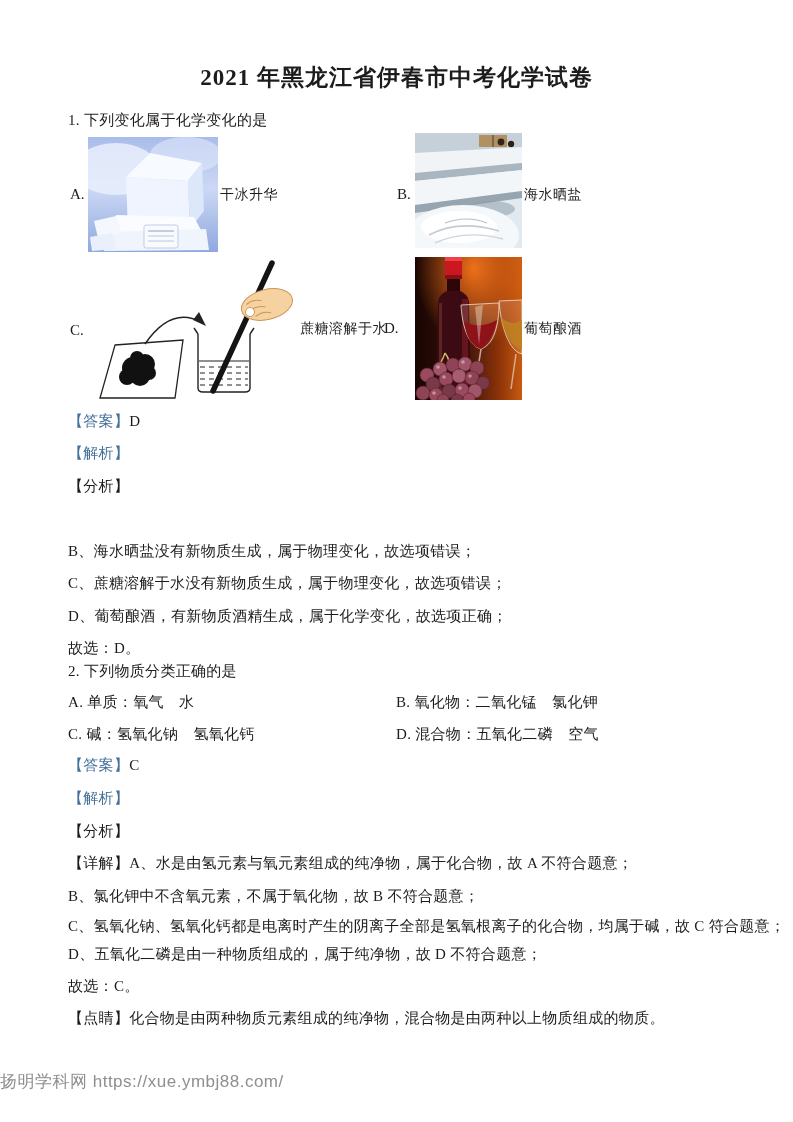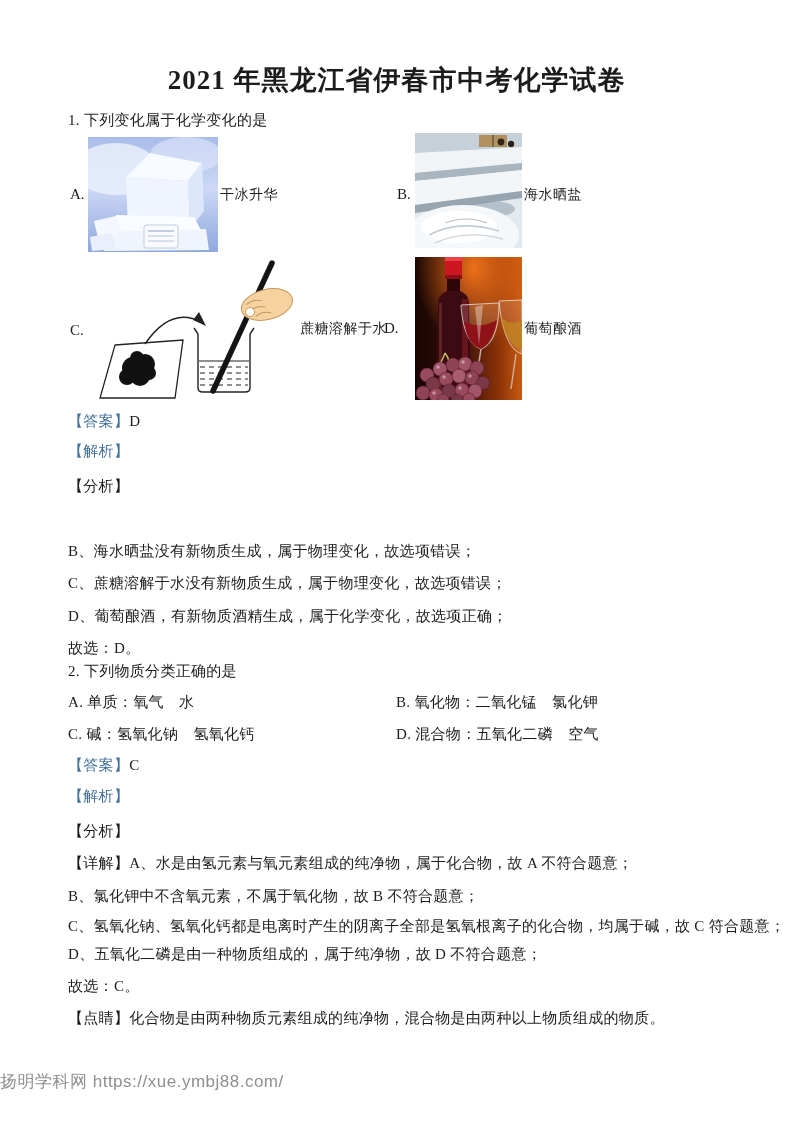--- a/index.html
+++ b/index.html
@@ -6,27 +6,27 @@
   .page{
     position:relative;
     width:793px;height:1122px;
     background:#ffffff;
     font-family:"Liberation Serif","DejaVu Serif",serif;
     color:#1c1c1c;
     overflow:hidden;
   }
   .title{
     position:absolute;top:62px;left:0;width:100%;
-    text-align:center;font-size:27px;font-weight:bold;letter-spacing:1px;
+    text-align:center;font-size:23px;font-weight:bold;letter-spacing:1px;
   }
   .t{
     position:absolute;left:68px;
     font-size:15px;letter-spacing:.3px;white-space:nowrap;line-height:20px;
   }
-  .blue{color:#45719a;font-family:Liberation Mono, monospace;}
+  .blue{color:#45719a;}
   .optlabel{position:absolute;font-size:15px;}
   .caption{position:absolute;font-size:14px;letter-spacing:.5px;}
   .img{position:absolute;}
   .img svg{display:block;}
   .footer{
     position:absolute;top:1070px;left:0;width:100%;
     text-align:left;font-size:17px;color:#8f8f8f;
     font-family:"Liberation Sans","DejaVu Sans",sans-serif;letter-spacing:.5px;
   }
 </style>

